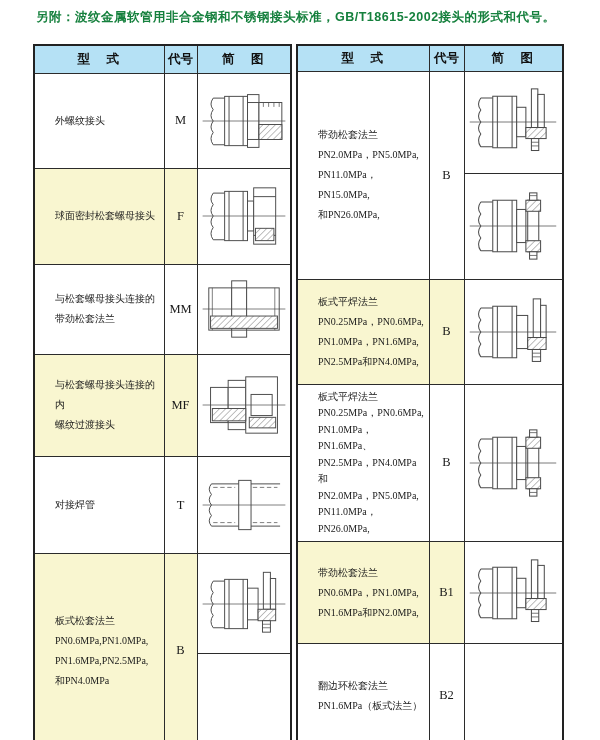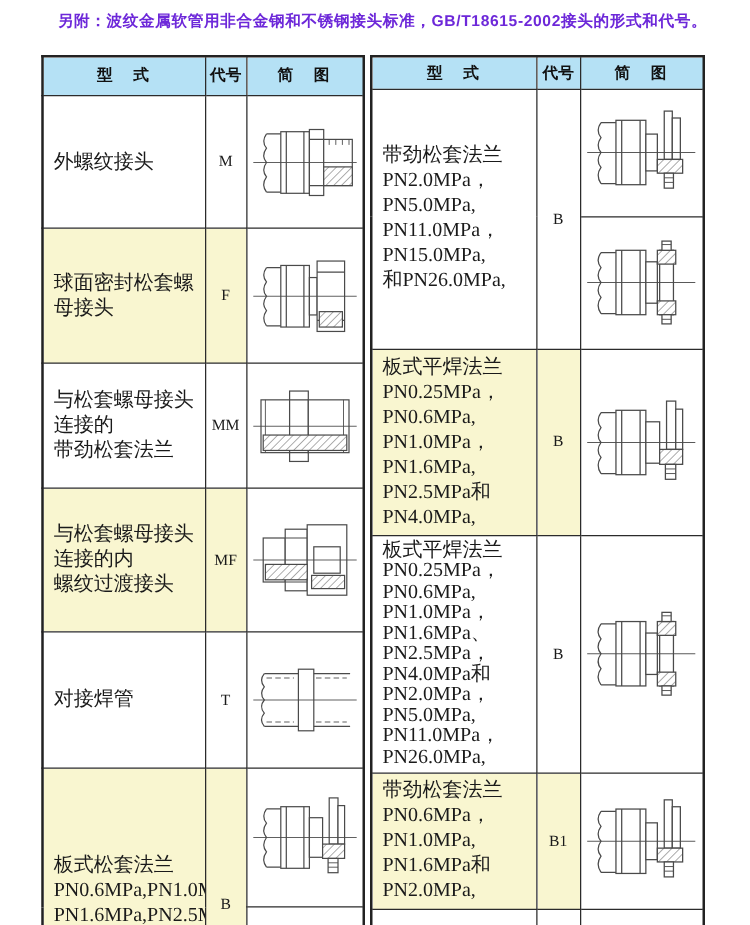--- a/index.html
+++ b/index.html
@@ -4,34 +4,34 @@
 <style>
   * { margin:0; padding:0; box-sizing:border-box; }
   html,body { background:#fff; }
   .page {
     position:relative; width:600px; height:740px; background:#fff;
     font-family:"Liberation Serif", serif; color:#1a1a1a; overflow:hidden;
   }
   .title {
     position:absolute; left:36px; top:9px; width:540px;
     font-family:"Liberation Sans", sans-serif;
-    font-size:12.5px; font-weight:bold; letter-spacing:0.5px; color:#6d28d9;text-align:center;
+    font-size:12.5px; font-weight:bold; letter-spacing:0.5px; color:#15803d;
   }
   .tables { position:absolute; left:33px; top:44px; display:flex; gap:4px; }
   table {
     border-collapse:collapse; table-layout:fixed;
     border:2.5px solid #222;
   }
   th, td { border:1.8px solid #2b2b2b; overflow:hidden; }
   th {
     background:#b5e1f5; height:26px; text-align:center;
     font-size:12.5px; font-weight:bold; letter-spacing:2px; color:#111;margin-left:15px;
   }
   td.type {
-    font-size:16px; line-height:20px; padding:4px 4px 4px 8px;
+    font-size:10px; line-height:20px; padding:4px 4px 4px 20px;
     vertical-align:middle; white-space:pre-line; text-align:left;
   }
   td.code {
     font-size:12.5px; text-align:center; vertical-align:middle;
   }
   td.diag { text-align:center; vertical-align:middle; background:#fff; padding:2px; }
   .hl { background:#f9f6d0; }
   svg.d { display:block; margin:0 auto; }
 </style>
 </head>

